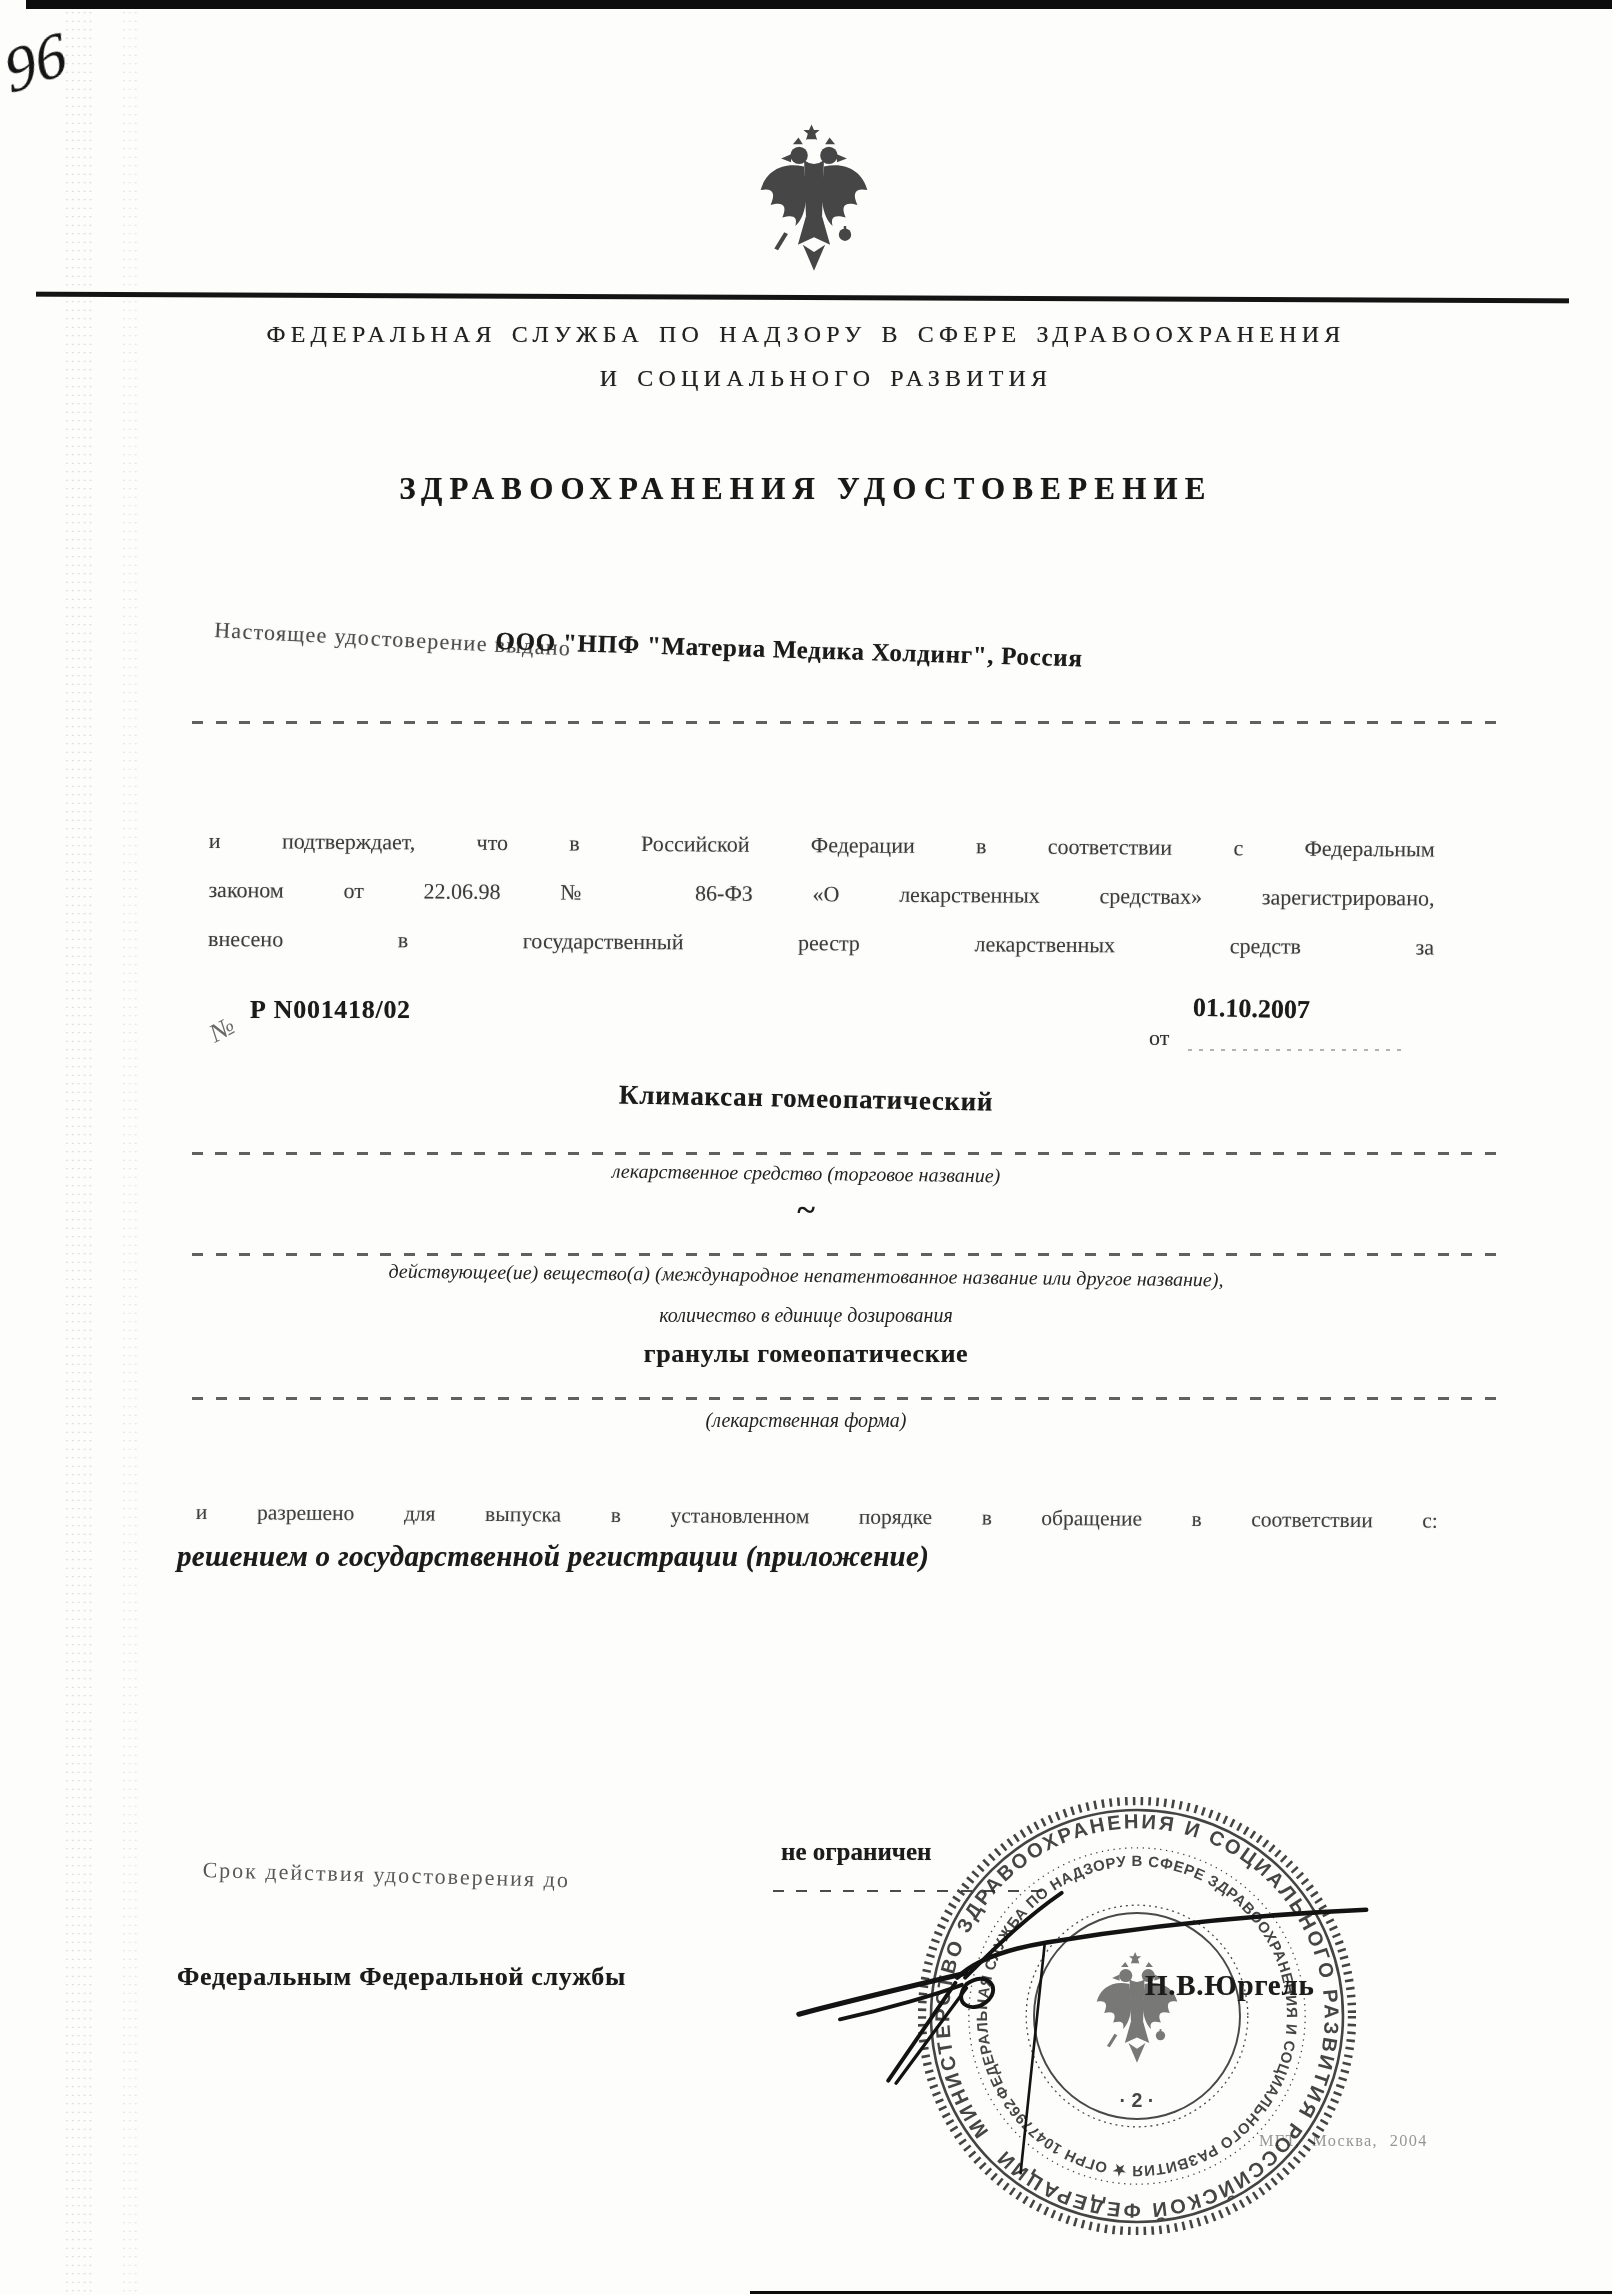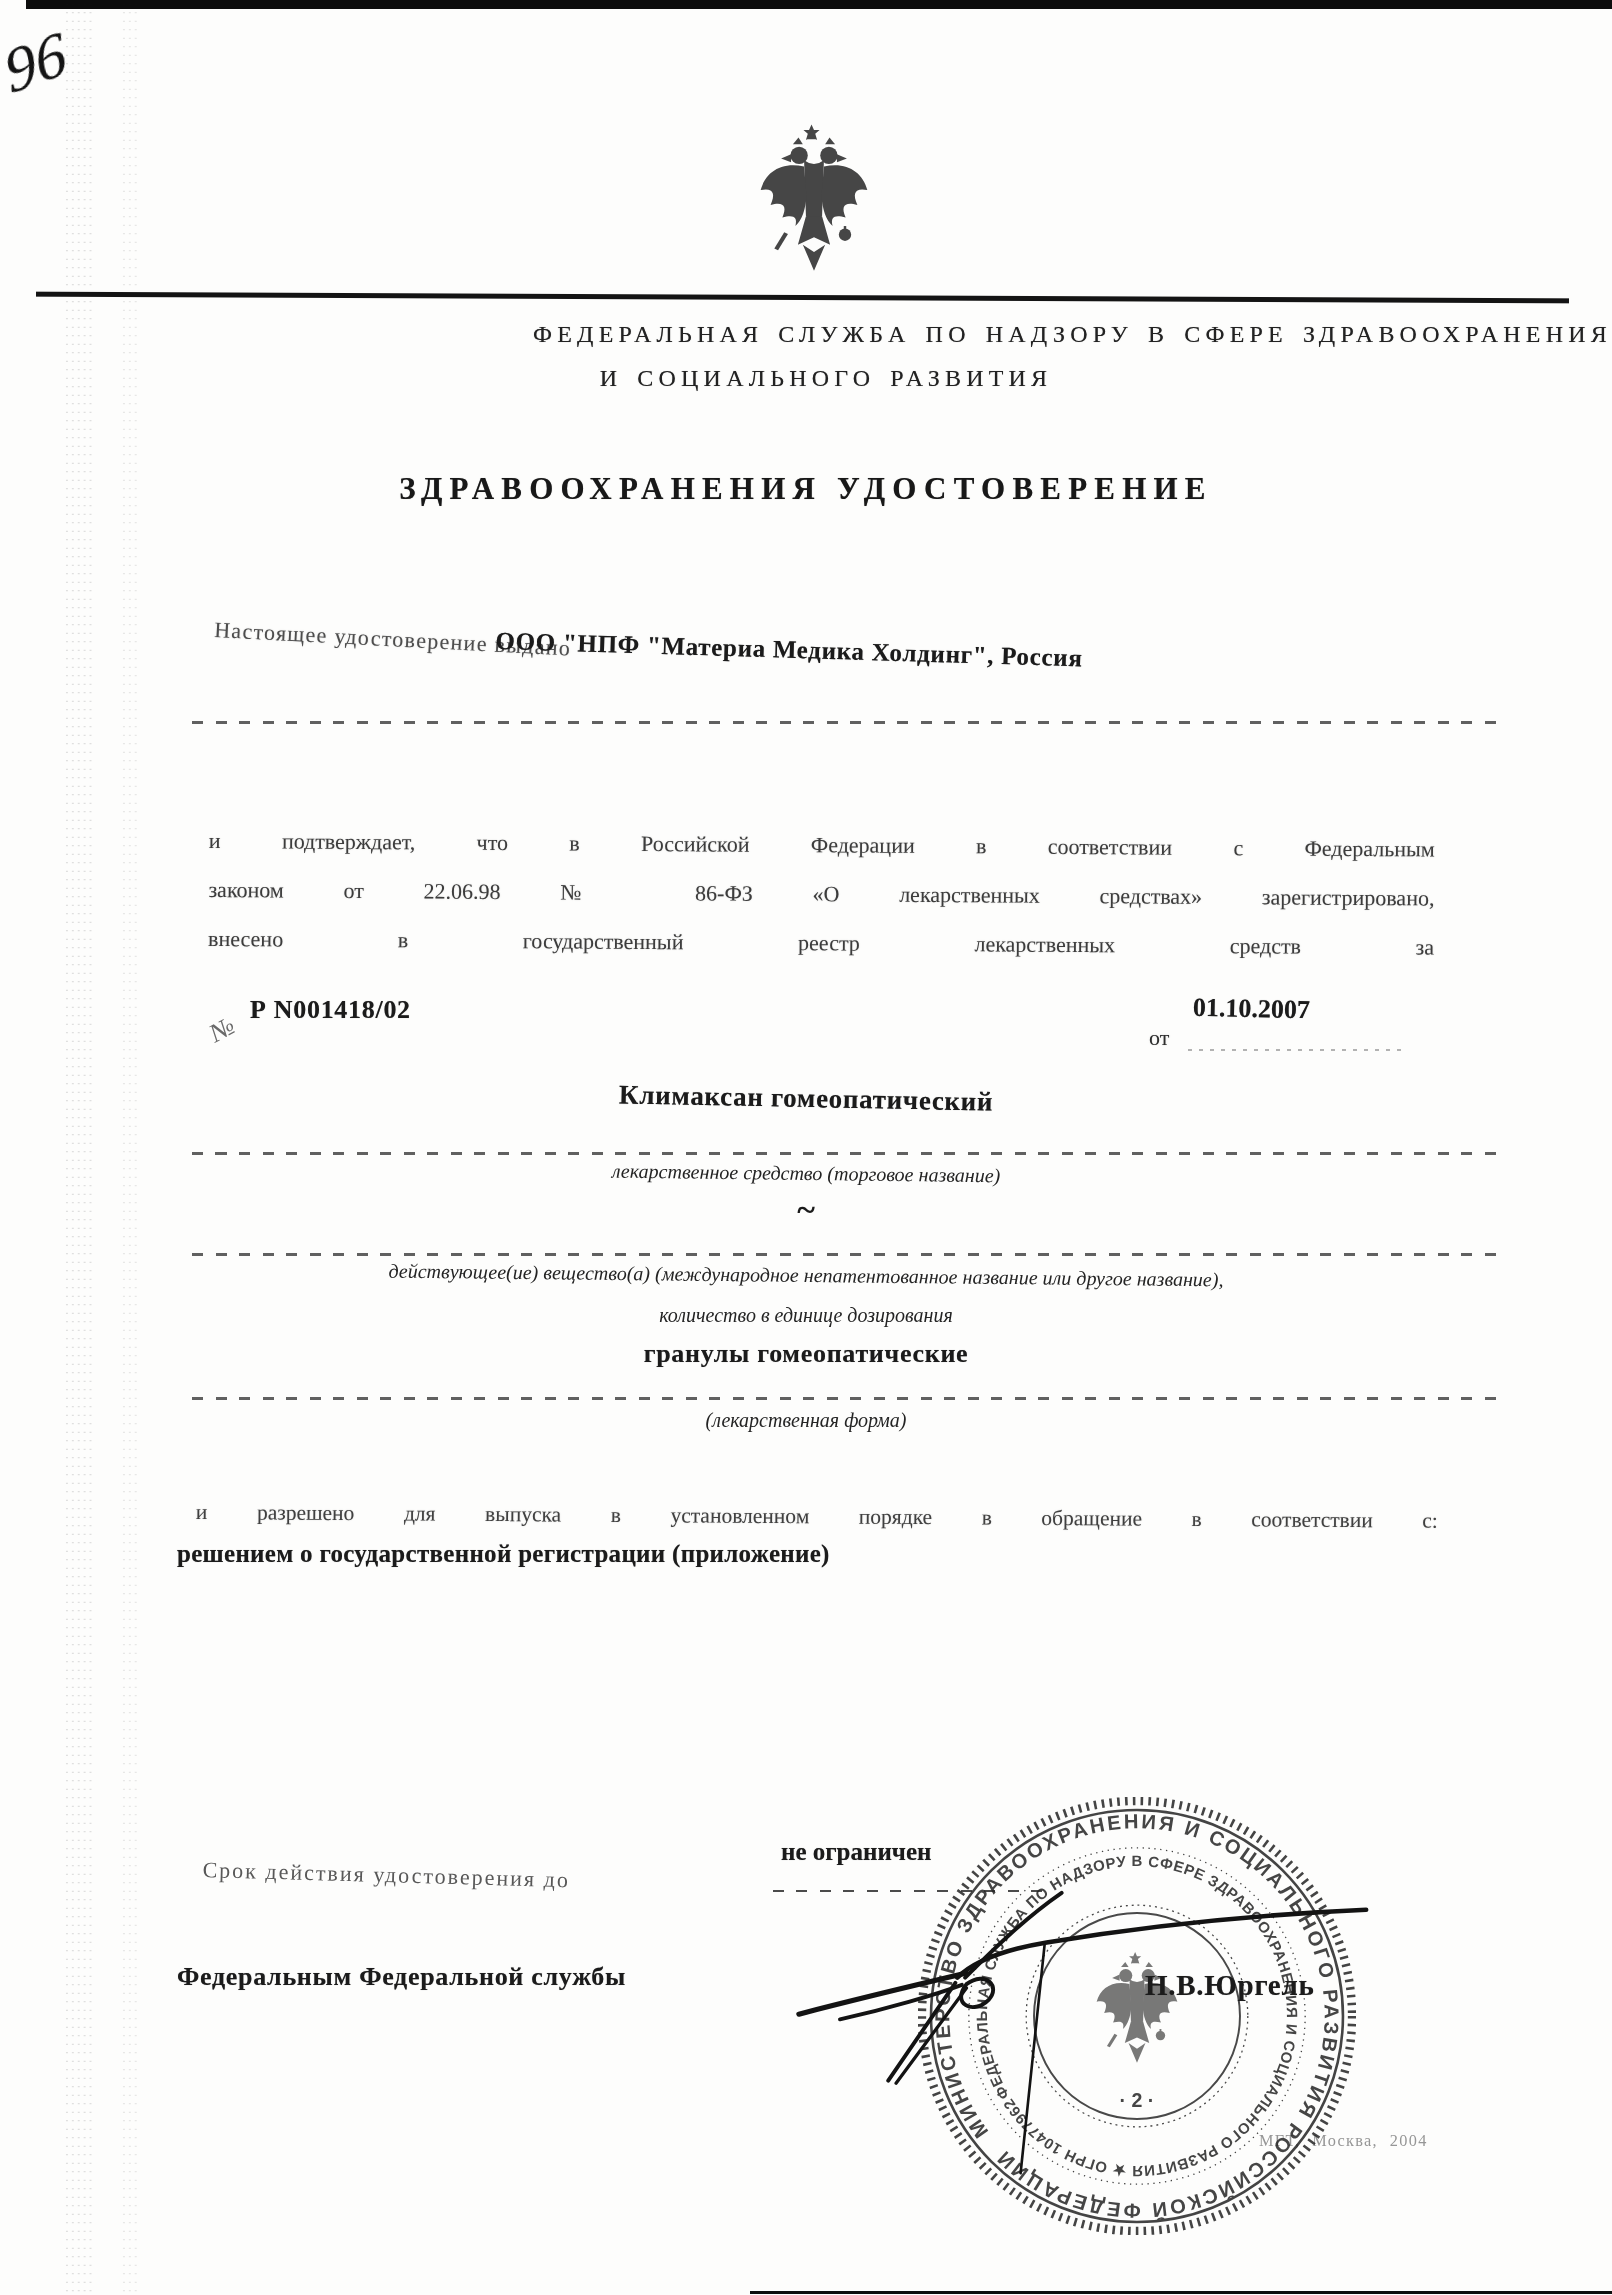--- a/index.html
+++ b/index.html
@@ -21,21 +21,21 @@
   .dotline{height:2px;background-image:repeating-linear-gradient(90deg,#8a8a8a 0 3.9px,rgba(0,0,0,0) 3.9px 11px);opacity:.65;}
   .statement{width:1226px;font-size:22px;line-height:49px;color:#3c3c3c;text-align:justify;text-align-last:justify;transform:rotate(.4deg);transform-origin:left top;}
   .regnum{font-size:26px;font-weight:bold;letter-spacing:0.7px;}
   .no-sign{font-size:26px;font-style:italic;color:#6a6a6a;transform:rotate(-28deg);}
   .ot-label{font-size:22px;color:#2e2e2e;}
   .date{font-size:26px;font-weight:bold;transform:rotate(1.2deg);}
   .trade{font-size:27px;font-weight:bold;transform:rotate(1.1deg);letter-spacing:0.7px;}
   .tilde{font-size:34px;font-weight:bold;}
   .dosage{font-size:26px;font-weight:bold;letter-spacing:0.7px;}
   .release-line{width:1242px;font-size:21.5px;color:#404040;text-align:justify;text-align-last:justify;transform:rotate(.4deg);transform-origin:left top;}
-  .decision{font-size:25px;font-weight:bold;letter-spacing:0.3px;}
+  .decision{font-size:29px;font-weight:bold;letter-spacing:0.3px;font-style:italic;}
   .validity-label{font-size:22px;letter-spacing:2px;color:#585858;transform:rotate(1.6deg);transform-origin:left top;}
   .validity-value{font-size:25px;font-weight:bold;}
   .signer-title{font-size:26px;font-weight:bold;letter-spacing:0.7px;}
   .signer-name{font-size:29px;font-weight:bold;letter-spacing:0.7px;}
   .fineprint{font-size:16.3px;color:#969696;letter-spacing:1.3px;word-spacing:6.5px;}
   .handmark{font-size:63px;font-style:italic;color:#141414;transform:rotate(-20deg) skewX(-8deg);filter:blur(0.3px);}
   .speckle{top:0;bottom:0;background-image:radial-gradient(circle,rgba(25,25,25,.55) 0.8px,rgba(0,0,0,0) 0.9px);background-size:5.9px 8.5px;opacity:.32;}
   .topbar{background:#0d0d0d;}
   .scanline{background:#141414;filter:blur(0.5px);}
   .stamp-svg{opacity:.85;}
@@ -68,21 +68,21 @@
       <path d="M84 72 C 48 64 22 80 14 110 C 33 106 39 114 30 134 C 51 128 57 136 49 154 C 66 150 74 152 70 168 C 81 158 86 142 88 120 Z"></path>
       <path d="M116 72 C 152 64 178 80 186 110 C 167 106 161 114 170 134 C 149 128 143 136 151 154 C 134 150 126 152 130 168 C 119 158 114 142 112 120 Z"></path>
       <path d="M87 152 L74 198 L100 186 L126 198 L113 152 Z"></path>
       <path d="M82 198 L100 240 L118 198 L100 210 Z"></path>
       <circle cx="150" cy="182" r="10"></circle>
         <rect x="148" y="168" width="4" height="10"></rect>
       <path d="M52 178 l-16 26 6 3 16 -26 z"></path>
     </g>
   </svg>
 
-  <div class="abs ctr agency-line grain" style="top:321px;text-align:right;">ФЕДЕРАЛЬНАЯ СЛУЖБА ПО НАДЗОРУ В СФЕРЕ ЗДРАВООХРАНЕНИЯ</div>
+  <div class="abs ctr agency-line grain" style="top:321px;">ФЕДЕРАЛЬНАЯ СЛУЖБА ПО НАДЗОРУ В СФЕРЕ ЗДРАВООХРАНЕНИЯ</div>
   <div class="abs ctr agency-line grain" style="top:365px;padding-left:20px;">И СОЦИАЛЬНОГО РАЗВИТИЯ</div>
   <div class="abs ctr doc-title grain" style="top:471px;">ЗДРАВООХРАНЕНИЯ УДОСТОВЕРЕНИЕ</div>
 
   <div class="abs issue-label faded" style="left:215px;top:617px;">Настоящее удостоверение выдано</div>
   <div class="abs holder bold grain" style="left:496px;top:627px;">ООО "НПФ "Материа Медика Холдинг", Россия</div>
   <div class="abs dashline" style="left:192px;top:721px;width:1304px;"></div>
 
   <div class="abs statement faded" style="left:209px;top:816px;">
     <div>и подтверждает, что в Российской Федерации в соответствии с Федеральным</div>
     <div>законом от 22.06.98 № 86-ФЗ «О лекарственных средствах» зарегистрировано,</div>

